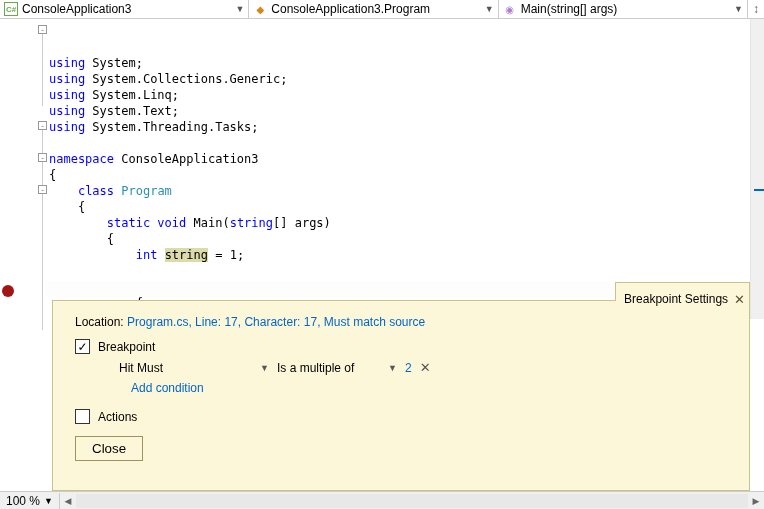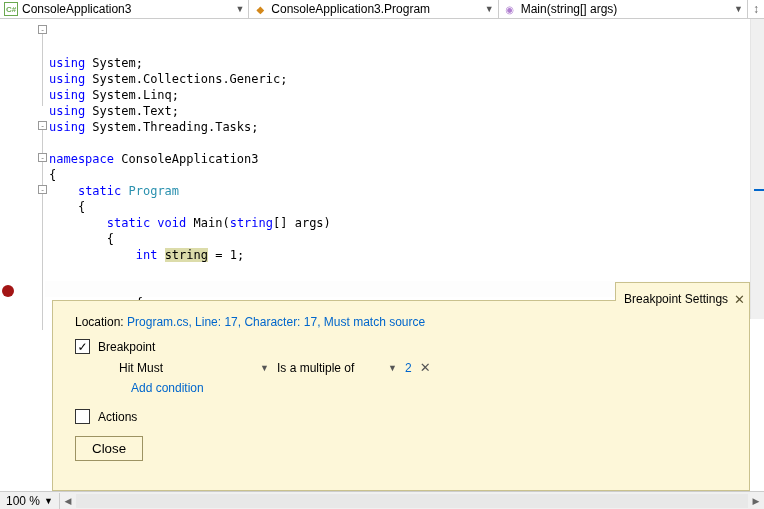--- a/index.html
+++ b/index.html
@@ -84,21 +84,21 @@
   <div class="code">
 <div class="bp-line-bg" style="top:262px"></div>
 <span><span class="kw">using</span> System;
 <span class="kw">using</span> System.Collections.Generic;
 <span class="kw">using</span> System.Linq;
 <span class="kw">using</span> System.Text;
 <span class="kw">using</span> System.Threading.Tasks;
 
 <span class="kw">namespace</span> <span>ConsoleApplication3</span>
 {
-    <span class="kw">static</span> <span class="typ">Program</span>
+    <span class="kw">class</span> <span class="typ">Program</span>
     {
         <span class="kw">static void</span> <span>Main</span>(<span class="kw">string</span><span>[] args)</span>
         {
             <span class="kw">int</span> <span class="hl-occ">string</span><span> = 1;</span>
 
             <span class="kw">for</span><span> (</span><span class="kw">int</span><span> i = 0; i &lt; 10; i++)</span>
             {
                 <span class="hl-sel">testInt += i;</span></span>
   </div>
   <div class="rmargin">

